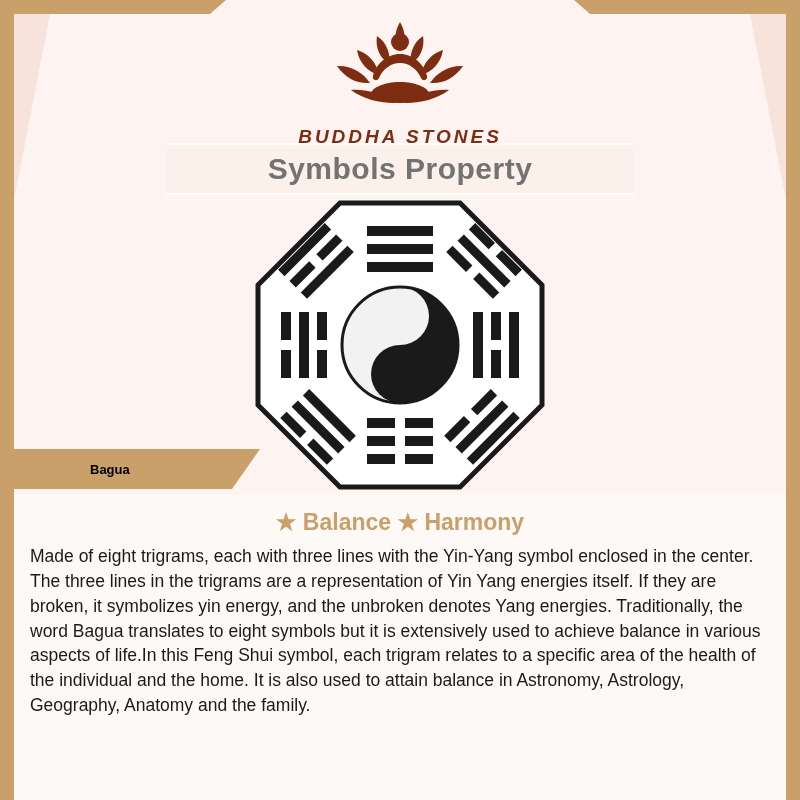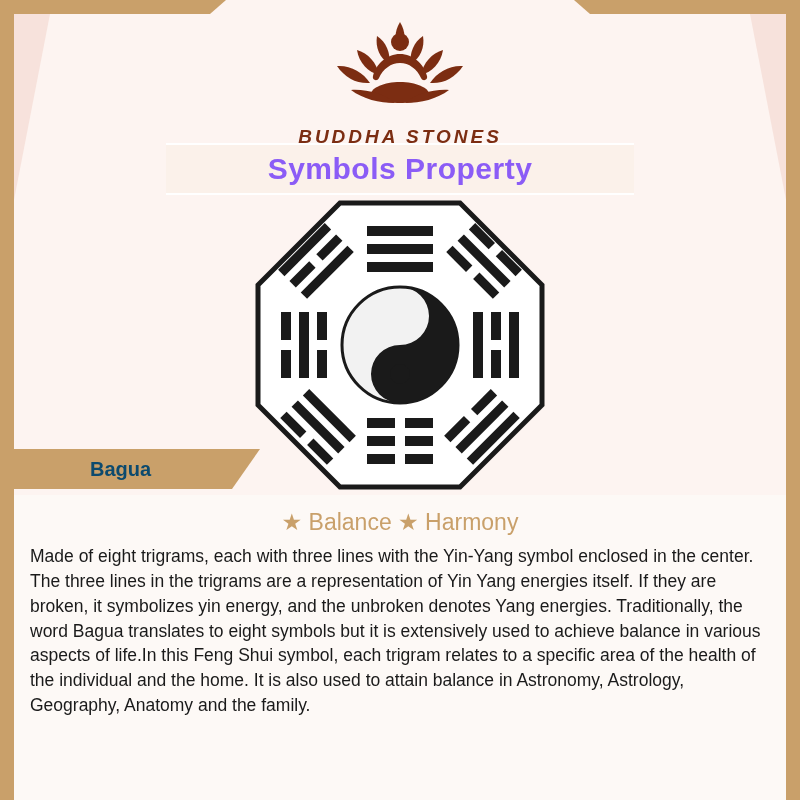--- a/index.html
+++ b/index.html
@@ -94,21 +94,21 @@
     top: 143px; left: 166px;
     width: 468px; height: 52px;
     background: #fbf1ea;
     border-top: 2px solid #ffffff;
     border-bottom: 2px solid #ffffff;
     display: flex; align-items: center; justify-content: center;
   }
   .title-plate .title {
     font-size: 30px;
     font-weight: bold;
-    color: #8b5cf6;
+    color: #737373;
     letter-spacing: 0.5px;
   }
 
   
   .art {
     position: absolute;
     top: 200px; left: 0; right: 0;
     display: flex; justify-content: center;
   }
 
@@ -116,42 +116,42 @@
   .ribbon {
     position: absolute;
     left: 14px; top: 449px;
     height: 40px;
     min-width: 218px;
     background: #c9a06a;
     display: flex; align-items: center;
     padding-left: 76px;
   }
   .ribbon .label {
-    color: #0c4a6e;
-    font-size: 20px;
+    color: #000000;
+    font-size: 13px;
     font-weight: bold;
   }
   .ribbon::after {
     content: ""; position: absolute;
     top: 0; left: 100%;
     border-top: 40px solid #c9a06a;
     border-right: 28px solid transparent;
   }
 
   
   .body-panel {
     position: absolute;
     left: 14px; right: 14px; top: 495px; bottom: 0;
     background: #fdf9f6;
   }
   .keywords {
     text-align: center;
     padding-top: 14px;
     font-size: 23px;
-    font-weight: normal;
+    font-weight: bold;
     color: #c9a06a;
   }
   .keywords .star { color: #c9a06a; }
   .paragraph {
     padding: 8px 14px 0 16px;
     font-size: 17.5px;
     line-height: 1.42;
     color: #1a1a1a;
     text-align: left;
   }

